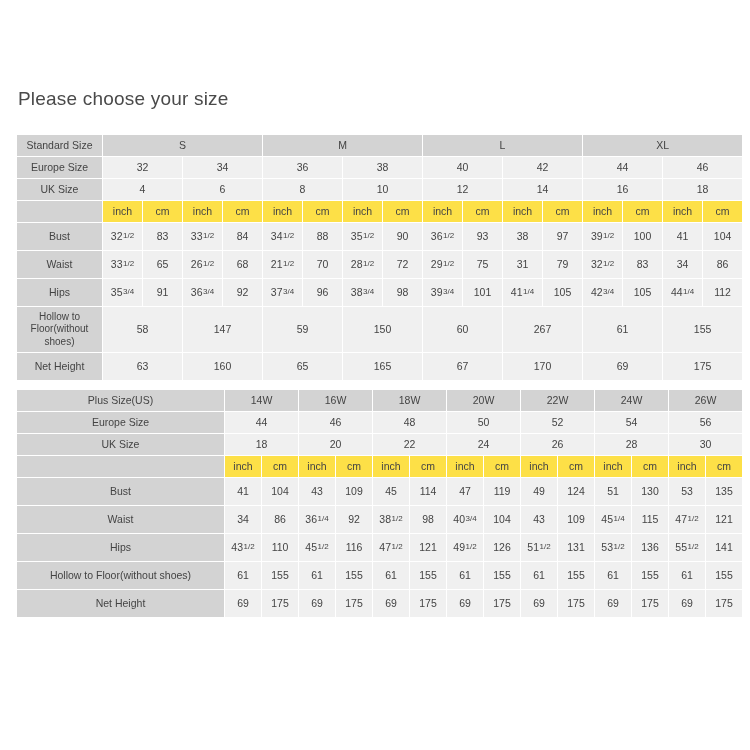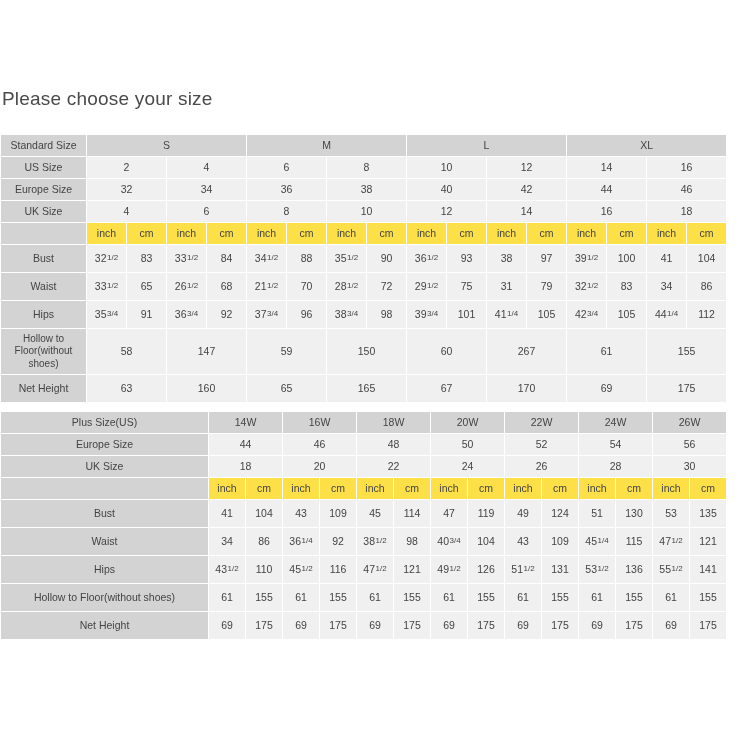--- a/index.html
+++ b/index.html
@@ -12,21 +12,21 @@
     height: 750px;
     font-family: "Liberation Sans", sans-serif;
     color: #3b3b3b;
     overflow: hidden;
   }
   .page {
     position: relative;
     width: 750px;
     height: 750px;
     box-sizing: border-box;
-    padding: 0 0;
+    padding: 0 16px;
   }
   .title {
     font-size: 19px;
     color: #4a4a4a;
     font-weight: normal;
     margin: 0;
     padding-top: 88px;
     padding-left: 2px;
     letter-spacing: 0.2px;
   }
@@ -119,31 +119,20 @@
         <col style="width:40px">
         <col style="width:40px">
     </colgroup>
     <tbody>
       <tr>
         <td class="lbl">Standard Size</td>
         <td class="hdr" colspan="4">S</td>
         <td class="hdr" colspan="4">M</td>
         <td class="hdr" colspan="4">L</td>
         <td class="hdr" colspan="4">XL</td>
-      </tr>
-      <tr>
-        <td class="lbl">US Size</td>
-        <td class="val" colspan="2">2</td>
-        <td class="val" colspan="2">4</td>
-        <td class="val" colspan="2">6</td>
-        <td class="val" colspan="2">8</td>
-        <td class="val" colspan="2">10</td>
-        <td class="val" colspan="2">12</td>
-        <td class="val" colspan="2">14</td>
-        <td class="val" colspan="2">16</td>
       </tr>
       <tr>
         <td class="lbl">Europe Size</td>
         <td class="val" colspan="2">32</td>
         <td class="val" colspan="2">34</td>
         <td class="val" colspan="2">36</td>
         <td class="val" colspan="2">38</td>
         <td class="val" colspan="2">40</td>
         <td class="val" colspan="2">42</td>
         <td class="val" colspan="2">44</td>

